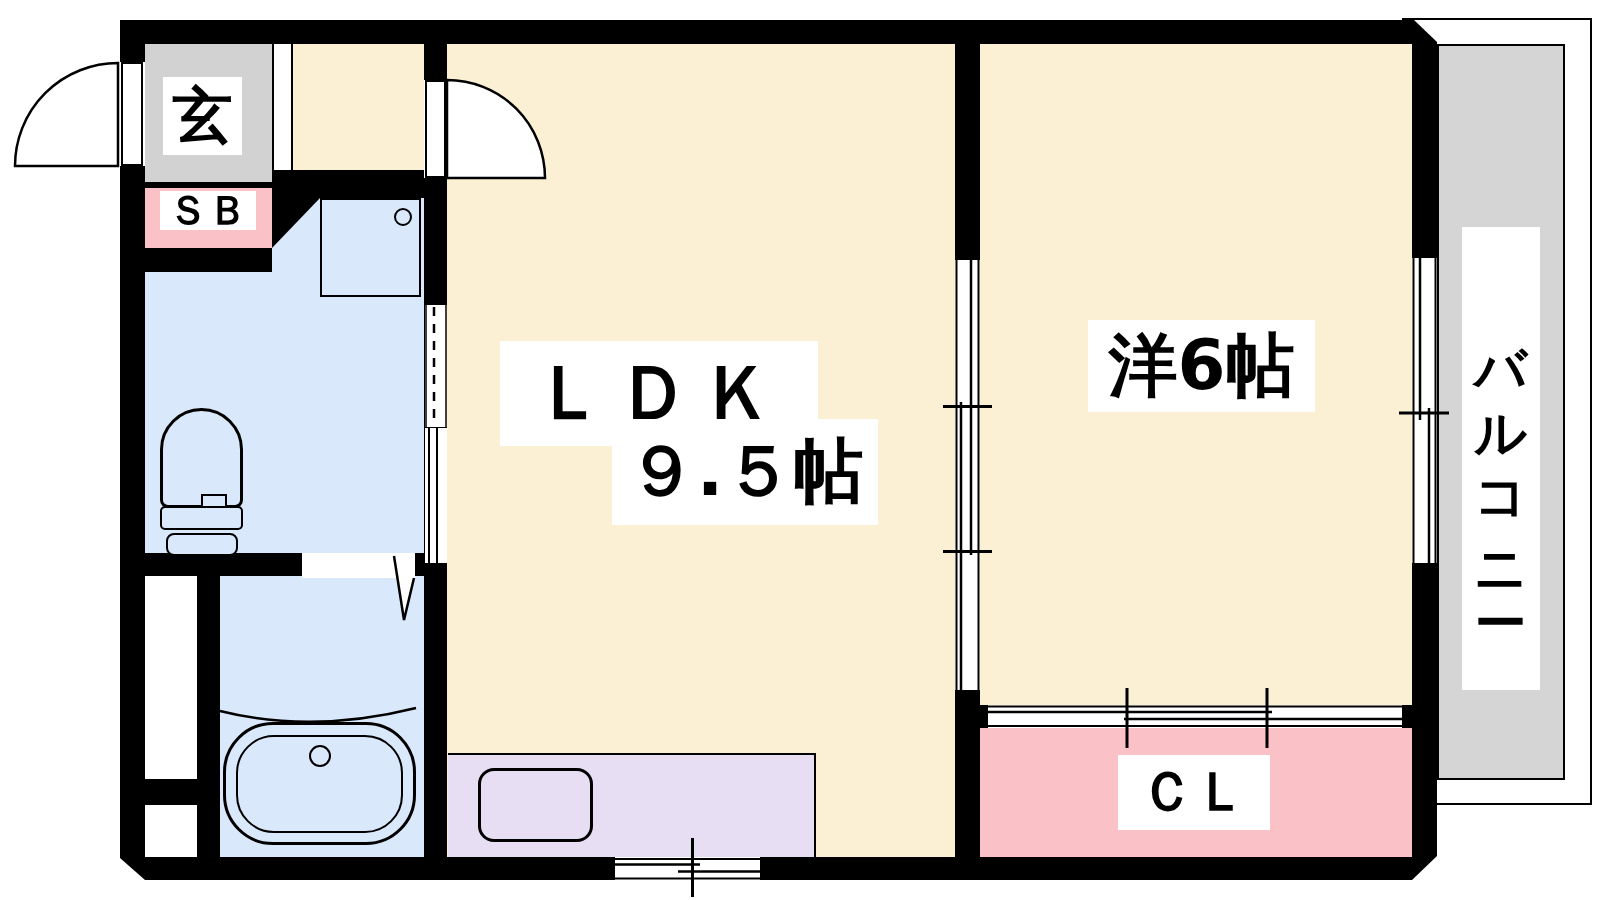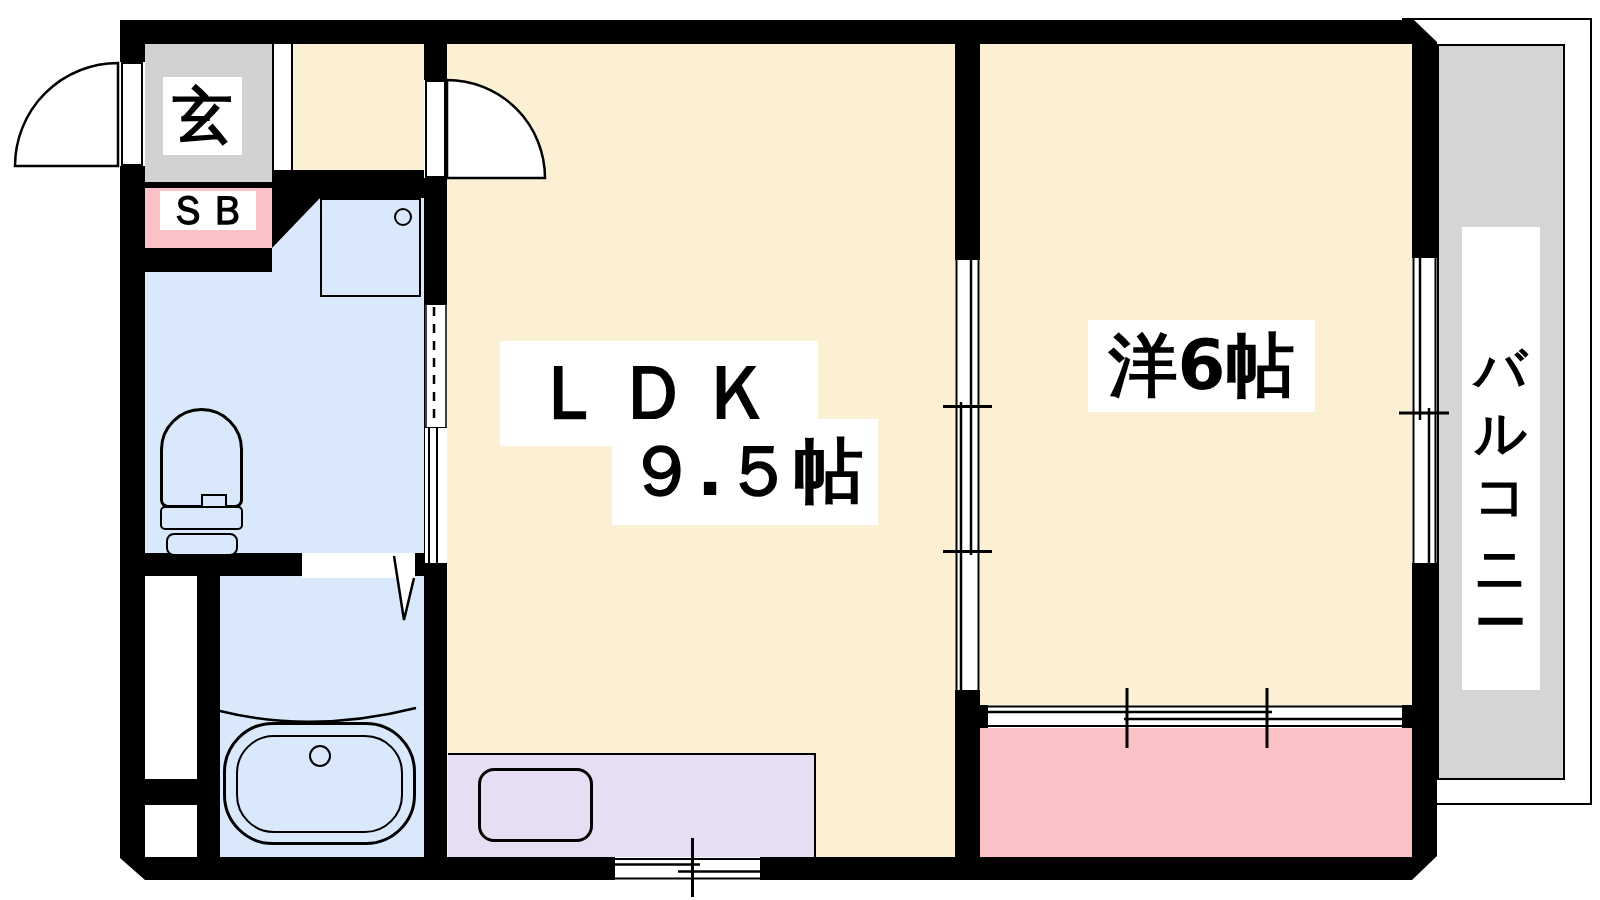--- a/index.html
+++ b/index.html
@@ -58,20 +58,21 @@
   <div class="abs" style="left: 201px; top: 494px; width: 26px; height: 16px; border-top: 2.5px solid rgb(0, 0, 0); border-right: 2.5px solid rgb(0, 0, 0); border-left: 2.5px solid rgb(0, 0, 0); border-image: initial; border-bottom: none; background-color: rgb(217, 232, 250);"></div>
   <div class="abs" style="left: 160px; top: 506px; width: 83px; height: 24px; border: 2.5px solid rgb(0, 0, 0); border-radius: 5px; background-color: rgb(217, 232, 250);"></div>
   <div class="abs" style="left: 166px; top: 533px; width: 72px; height: 23px; border: 2.5px solid rgb(0, 0, 0); border-radius: 8px; background-color: rgb(217, 232, 250);"></div>
   <div class="abs" style="left:478px;top:768px;width:115px;height:74px;border:3px solid #000;border-radius:16px;"></div>
 
   <div class="abs label" style="left:163px;top:77px;width:79px;height:78px;font-size:60px;">玄</div>
   <div class="abs label" style="left:160px;top:191px;width:96px;height:39px;font-size:40px;text-align:right;">ＳＢ</div>
   <div class="abs label" style="left:500px;top:325px;width:318px;height:105px;font-size:74px;letter-spacing:10px;margin-top:16px;">ＬＤＫ</div>
   <div class="abs label" style="left:612px;top:419px;width:266px;height:106px;font-size:70px;">９.５帖</div>
   <div class="abs label" style="left:1088px;top:320px;width:227px;height:92px;font-size:69px;">洋6帖</div>
+  <div class="abs label" style="left:1118px;top:755px;width:152px;height:75px;font-size:54px;">ＣＬ</div>
   <div class="abs label" id="balcony-label" style="left:1462px;top:227px;width:78px;height:463px;font-size:52px;">バルコニー</div>
 
   <svg class="overlay" width="1600" height="900" viewBox="0 0 1600 900">
 
     <polygon points="320,198 272,248 272,198" fill="#000"></polygon>
 
     <polygon points="120,858 145,880 120,880" fill="#fff"></polygon>
     <polygon points="1414,20 1437,20 1437,42" fill="#fff"></polygon>
     <polygon points="1412,880 1437,856 1437,880" fill="#fff"></polygon>
 

